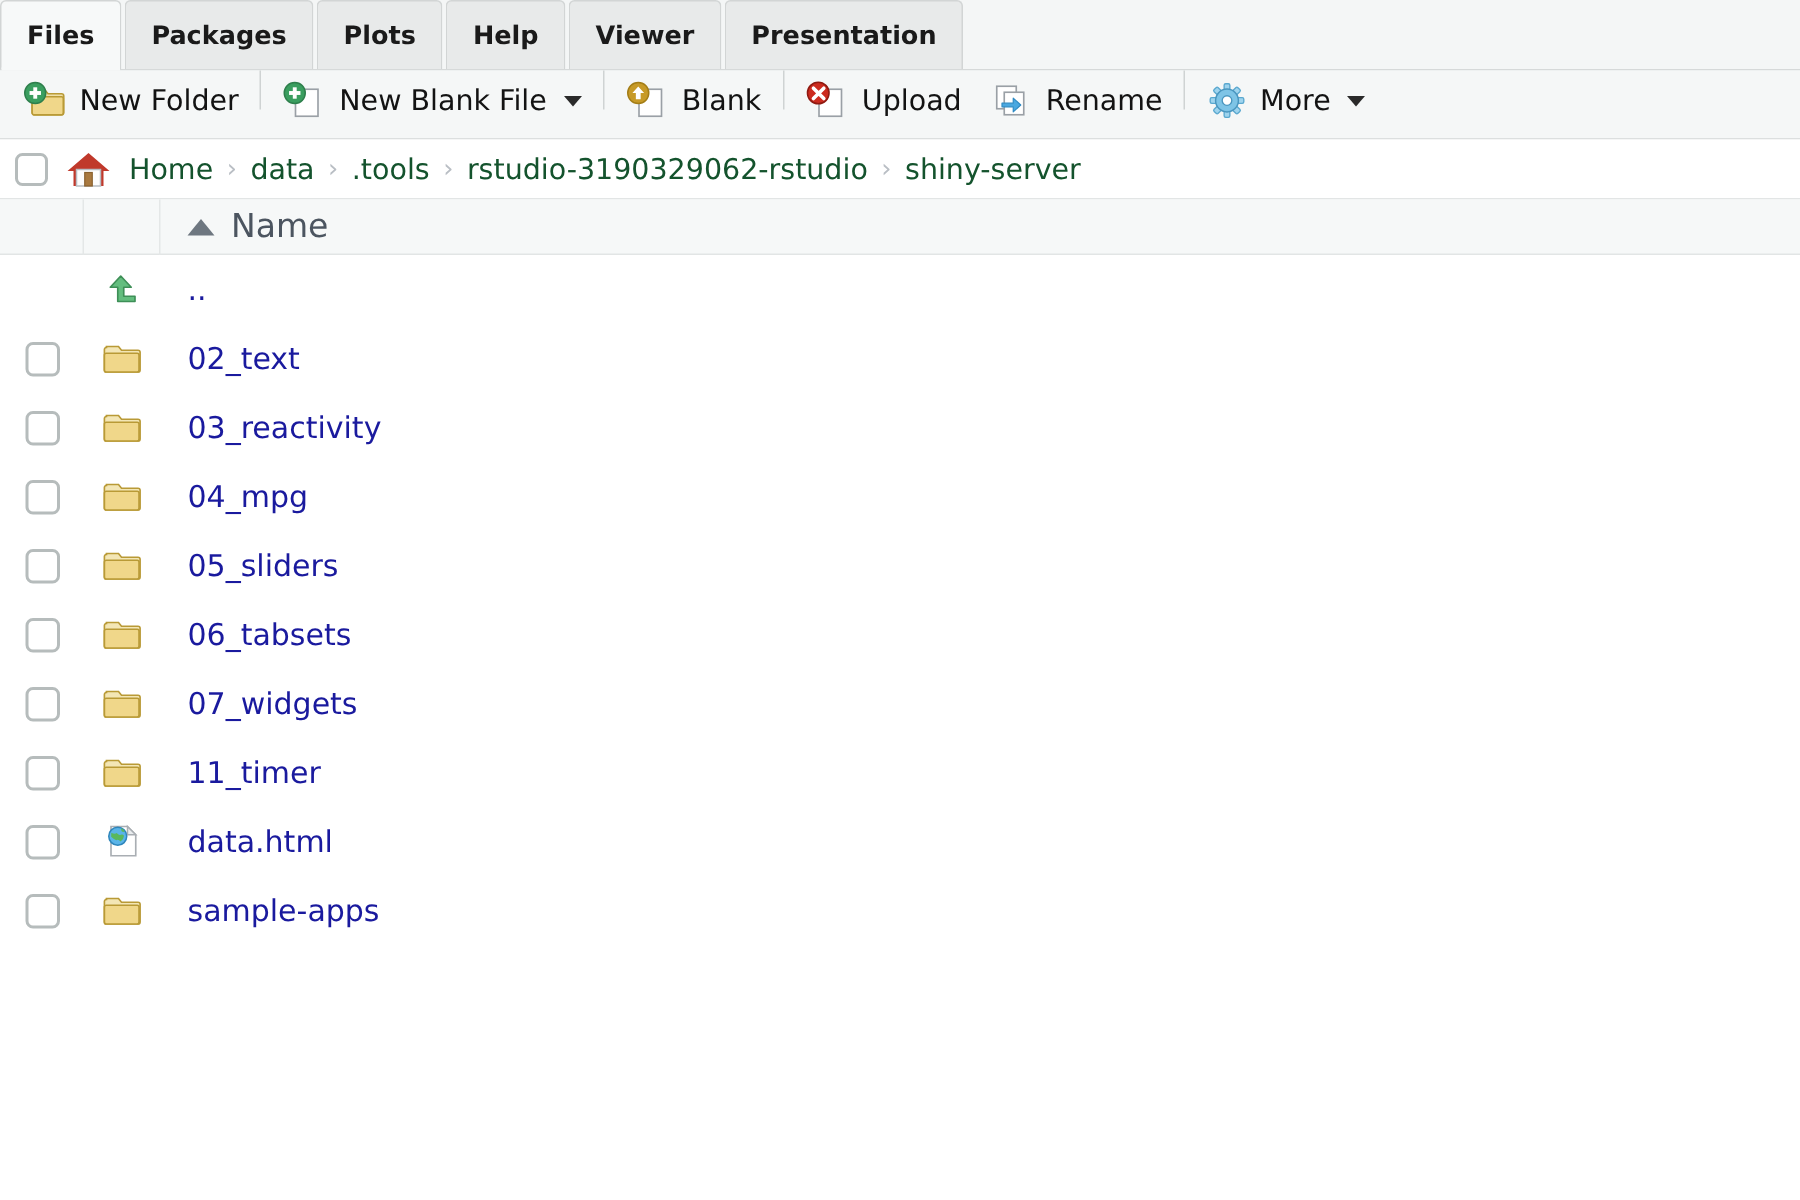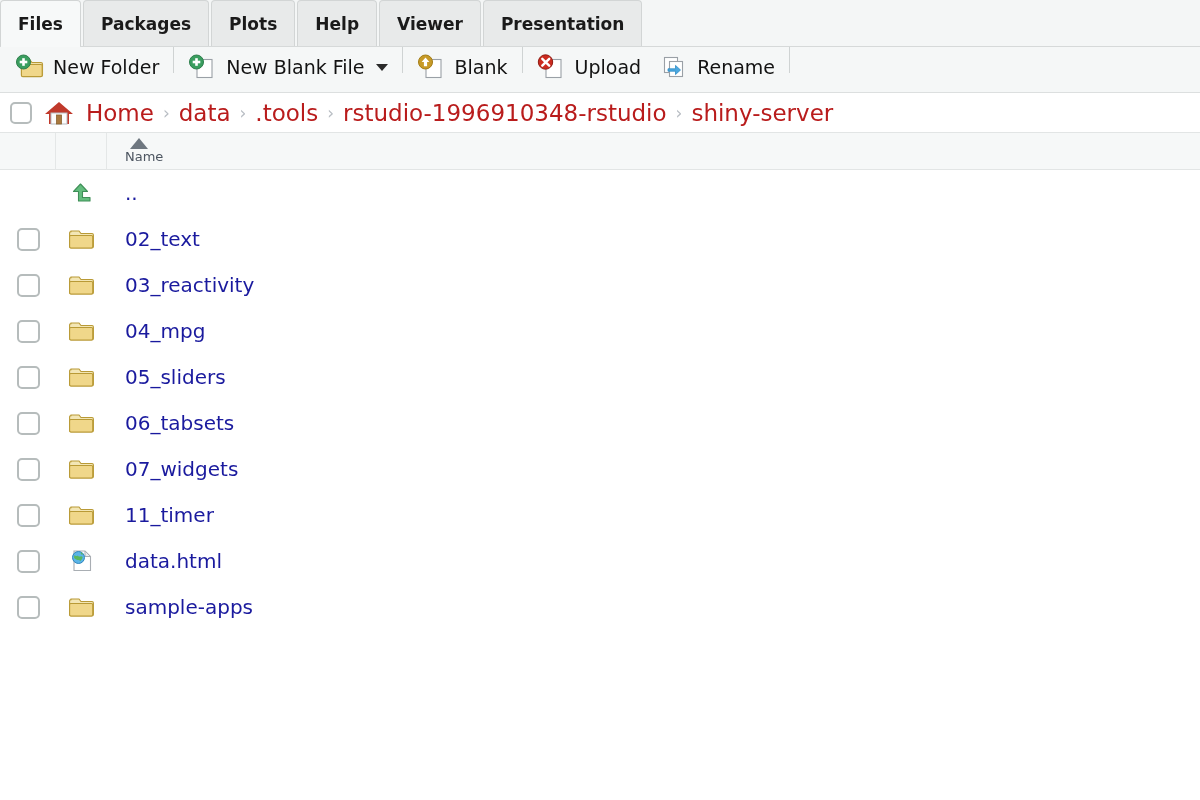--- a/index.html
+++ b/index.html
@@ -94,22 +94,22 @@
   }
   .cb-check {
     width: 22px; height: 22px;
     border: 2px solid #b6bcbc;
     border-radius: 5px;
     background: #fff;
     margin-right: 11px;
     flex: 0 0 auto;
   }
   .crumb {
-    font-size: 23px;
-    color: #b91c1c;
+    font-size: 19px;
+    color: #14532d;
     margin: 16px 3px;
     white-space: nowrap;
     cursor: pointer;
   }
   .chev {
     font-size: 17px;
     color: #b9bec4;
     margin: 0 6px;
     user-select: none;
   }
@@ -126,23 +126,22 @@
     height: 37px;
     border-right: 1px solid #e4e7e7;
     flex: 0 0 auto;
   }
   .ch-a { width: 56px; }
   .ch-b { width: 51px; }
   .ch-name {
     display: flex;
     align-items: center;
     padding-left: 18px;
-    font-size: 13px;
+    font-size: 22px;
     color: #4c5560;
-    flex-direction: column;
   }
   .sortarrow {
     width: 0; height: 0;
     border-left: 9px solid transparent;
     border-right: 9px solid transparent;
     border-bottom: 11px solid #6e7780;
     margin-right: 11px;
   }
 
   
@@ -258,39 +257,59 @@
     <svg class="icon" width="30" height="26" viewBox="0 0 30 26">
       <rect x="5.5" y="3.5" width="13" height="15" fill="#ffffff" stroke="#9aa0a6" stroke-width="1.1"></rect>
       <rect x="10.5" y="7.5" width="13" height="15" fill="#ffffff" stroke="#9aa0a6" stroke-width="1.1"></rect>
       <path d="M9 14.8 h7.5 v-3.4 l5 4.6 l-5 4.6 v-3.4 h-7.5 z" fill="#4aa8e0" stroke="#2f8bc4" stroke-width="0.8" stroke-linejoin="round"></path>
     </svg>
     <span class="lbl">Rename</span>
   </div>
 
   <div class="tsep"></div>
 
+  <div class="tbtn">
+    <svg class="icon" width="28" height="26" viewBox="0 0 28 26">
+      <g transform="translate(14,13)">
+        <g fill="#9fd4ee" stroke="#5aa8cf" stroke-width="0.9">
+          <rect x="-1.9" y="-11.2" width="3.8" height="5.2" rx="1"></rect>
+          <rect x="-1.9" y="6" width="3.8" height="5.2" rx="1"></rect>
+          <rect x="-11.2" y="-1.9" width="5.2" height="3.8" rx="1"></rect>
+          <rect x="6" y="-1.9" width="5.2" height="3.8" rx="1"></rect>
+          <rect x="-1.9" y="-11.2" width="3.8" height="5.2" rx="1" transform="rotate(45)"></rect>
+          <rect x="-1.9" y="6" width="3.8" height="5.2" rx="1" transform="rotate(45)"></rect>
+          <rect x="-11.2" y="-1.9" width="5.2" height="3.8" rx="1" transform="rotate(45)"></rect>
+          <rect x="6" y="-1.9" width="5.2" height="3.8" rx="1" transform="rotate(45)"></rect>
+        </g>
+        <circle cx="0" cy="0" r="7.6" fill="#7ec4e6" stroke="#4a96bf" stroke-width="1"></circle>
+        <circle cx="0" cy="0" r="3.2" fill="#ffffff" stroke="#4a96bf" stroke-width="0.9"></circle>
+      </g>
+    </svg>
+    <span class="lbl">More</span>
+    <span class="caret"></span>
+  </div>
 
 </div>
 
 <div class="crumbbar">
   <div class="cb-check"></div>
 
   <svg class="icon" width="32" height="28" viewBox="0 0 32 28" style="margin-right:8px;">
     <path d="M16 3 L30 15 H26 V25 H6 V15 H2 Z" fill="#c0392b"></path>
     <rect x="8" y="14" width="16" height="11" fill="#fdfdfd" stroke="#b8bdc2" stroke-width="1"></rect>
     <rect x="13.5" y="16" width="5" height="9" fill="#a9793f" stroke="#8a6230" stroke-width="0.8"></rect>
   </svg>
 
   <span class="crumb">Home</span>
   <span class="chev">›</span>
   <span class="crumb">data</span>
   <span class="chev">›</span>
   <span class="crumb">.tools</span>
   <span class="chev">›</span>
-  <span class="crumb">rstudio-1996910348-rstudio</span>
+  <span class="crumb">rstudio-3190329062-rstudio</span>
   <span class="chev">›</span>
   <span class="crumb">shiny-server</span>
 </div>
 
 <div class="colhead">
   <div class="ch-cell ch-a"></div>
   <div class="ch-cell ch-b"></div>
   <div class="ch-name">
     <span class="sortarrow"></span>
     <span>Name</span>

